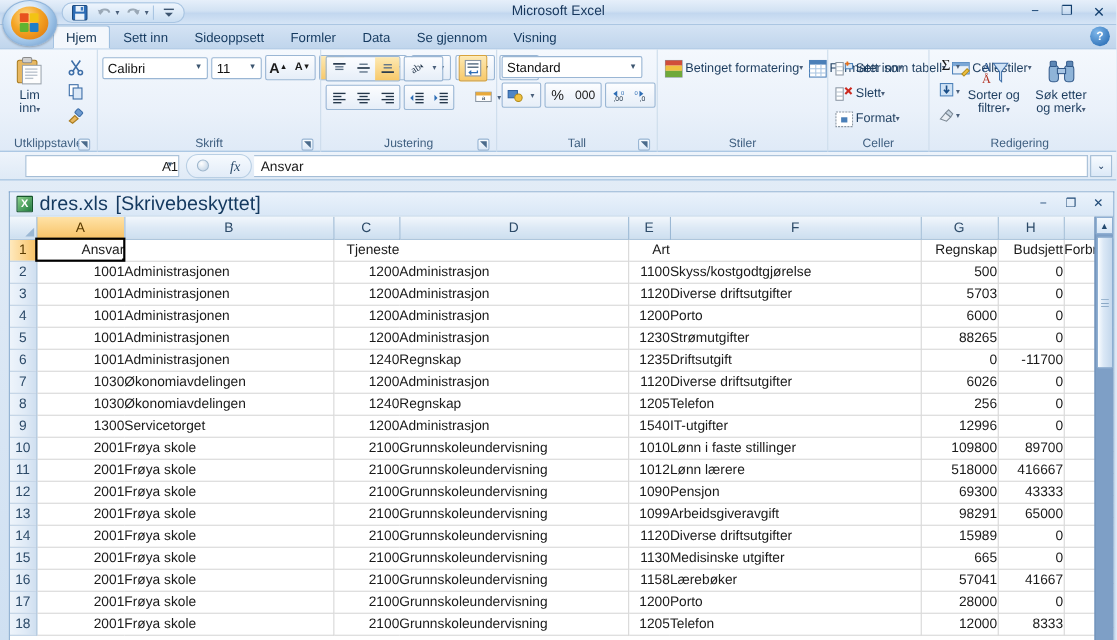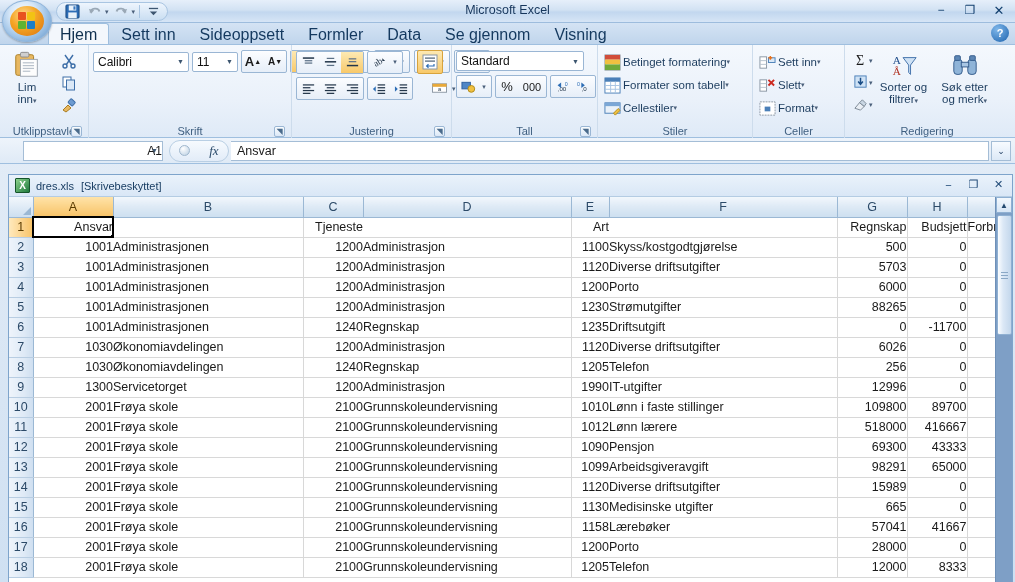--- a/index.html
+++ b/index.html
@@ -39,21 +39,21 @@
      border:1px solid #a9c5e2; border-radius:10px; }
   .qat-btn { width:19px; height:17px; display:flex; align-items:center; justify-content:center;
      border-radius:2px; cursor:default; }
   .qat-sep { width:1px; height:13px; background:#a9c5e2; margin:0 1px; }
   .mini-arrow { font-size:7px; color:#4a5f7a; margin-left:-2px; }
 
   
   .tabrow { height:22px; position:relative; padding-left:48px;
      background:linear-gradient(180deg,#d4e3f4,#c0d5ec);
      border-bottom:1px solid #9fbfdf; display:flex; align-items:flex-end; }
-  .tab { height:21px; padding:0 11px; line-height:21px; font-size:16px; color:#14395f;
+  .tab { height:21px; padding:0 11px; line-height:21px; font-size:12px; color:#14395f;
      cursor:default; border:1px solid transparent; border-bottom:none;
      border-radius:3px 3px 0 0; }
   .tab.active { background:#f3f7fc; border-color:#9fbfdf; color:#10304f;
      position:relative; z-index:3; }
   .helpbtn { position:absolute; right:6px; top:1px; width:18px; height:18px; border-radius:50%;
      background:radial-gradient(circle at 35% 30%,#7fb7ea,#1c62ad); color:#fff;
      font-size:11px; font-weight:bold; text-align:center; line-height:18px; cursor:default; }
 
   
   .ribbon { height:93px; background:linear-gradient(180deg,#f4f8fd 0%,#eaf1fa 60%,#dfeaf7 100%);
@@ -106,21 +106,21 @@
   
   .wbwin { position:absolute; left:8px; top:174px; right:2px; bottom:0;
      background:#fff; border:1px solid #7ea4cb; border-bottom:none; }
   .wbtitle { height:22px; display:flex; align-items:center; padding-left:6px;
      background:linear-gradient(180deg,#eaf2fb,#d9e7f6); border-bottom:1px solid #b4cce3; position:relative; }
   .xlicon { width:15px; height:15px; margin-right:6px;
      background:linear-gradient(135deg,#8dd38d,#1f7a3d); border:1px solid #15552b; border-radius:1px;
      position:relative; }
   .xlicon:after { content:"X"; position:absolute; left:0; right:0; top:0; font-size:10px;
      color:#fff; text-align:center; line-height:13px; font-weight:bold; }
-  .wbname { font-size:11px; color:#14395f; }
+  .wbname { font-size:18px; color:#14395f; }
   .wbbtns { position:absolute; right:3px; top:1px; display:flex; gap:4px; }
   .wbbtn { width:21px; height:17px; display:flex; align-items:center; justify-content:center;
      font-size:11px; color:#214b78; border-radius:2px; cursor:default; }
 
   
   .grid { position:absolute; left:0; top:22px; right:0; bottom:0; overflow:hidden; background:#fff; }
   table.sheet { border-collapse:collapse; table-layout:fixed; width:1000px; }
   table.sheet td, table.sheet th { padding:0; margin:0; font-weight:normal;
      font-size:12.5px; height:20px; white-space:nowrap; overflow:hidden; }
   th.colhead {
@@ -509,21 +509,21 @@
           </div>
         </div>
       </div>
       <div class="group-title">
         <span>Tall</span>
         <div class="dlg">◥</div>
       </div>
     </div>
 
     <div class="group" style="width:155px">
-      <div class="group-body" style="flex-direction:column;gap:1px;padding-top:3px">
+      <div class="group-body" style="gap:1px;padding-top:3px">
         <div class="smbtn">
           <svg width="17" height="17" viewBox="0 0 18 18">
             <rect x="1" y="1" width="16" height="16" fill="#fff" stroke="#8a96a3"></rect>
             <rect x="1" y="1" width="16" height="5" fill="#d14d3a"></rect>
             <rect x="1" y="6" width="16" height="5" fill="#f0c040"></rect>
             <rect x="1" y="11" width="16" height="6" fill="#6fa93a"></rect>
           </svg>
           <span class="lbl">Betinget formatering</span>
           <span class="mini-arrow">▾</span>
         </div>
@@ -795,21 +795,21 @@
               <td class="cell num">256</td>
               <td class="cell num">0</td>
               <td class="cell num">0</td>
             </tr>
             <tr>
               <td class="rowhead">9</td>
               <td class="cell code nob">1300</td>
               <td class="cell">Servicetorget</td>
               <td class="cell code nob">1200</td>
               <td class="cell">Administrasjon</td>
-              <td class="cell code nob">1990</td>
+              <td class="cell code nob">1540</td>
               <td class="cell">IT-utgifter</td>
               <td class="cell num">12996</td>
               <td class="cell num">0</td>
               <td class="cell num">0</td>
             </tr>
             <tr>
               <td class="rowhead">10</td>
               <td class="cell code nob">2001</td>
               <td class="cell">Frøya skole</td>
               <td class="cell code nob">2100</td>

